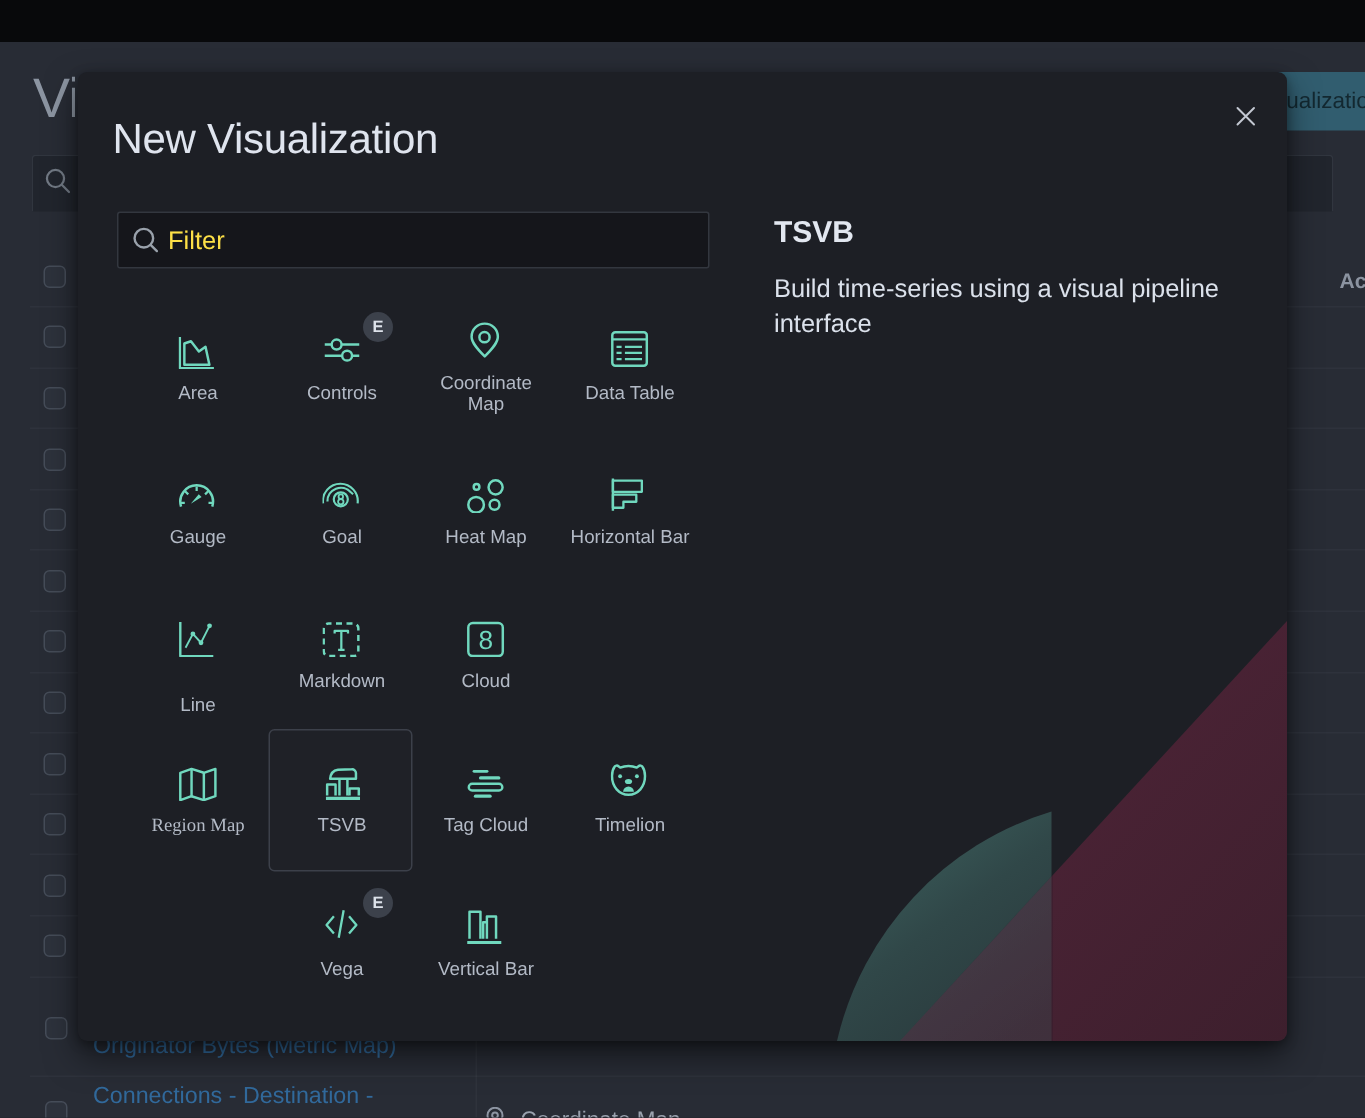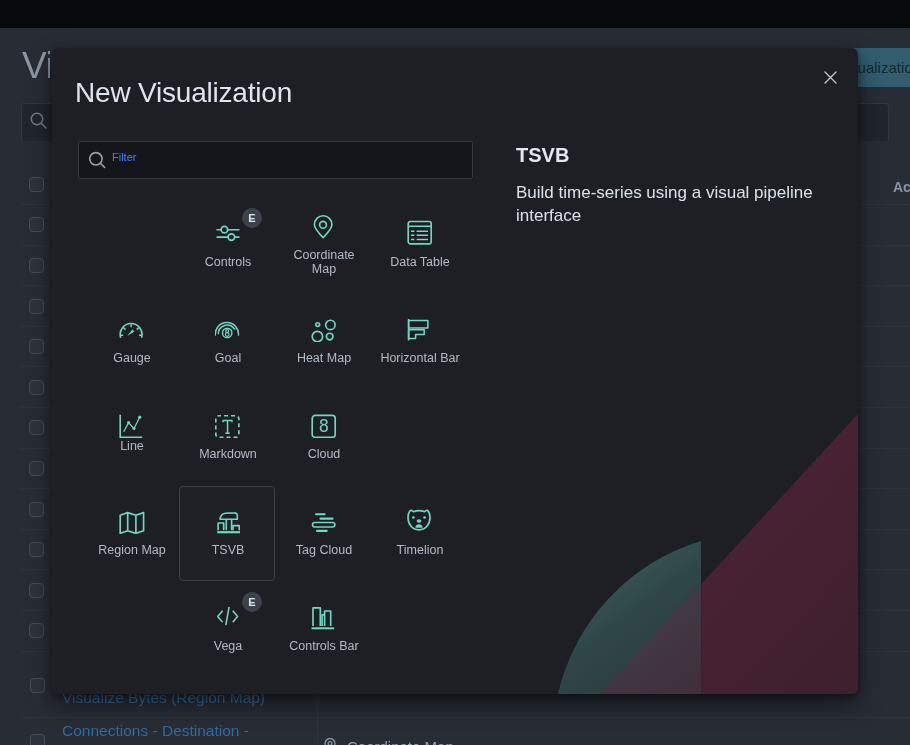--- a/index.html
+++ b/index.html
@@ -18,21 +18,21 @@
   #actihdr { left:893px; top:179px; font-size:14px; font-weight:bold; color:#8b93a0; }
   .blink { color:#31699b; font-size:15.5px; }
   #typecell { left:347px; top:738px; color:#99a1ad; font-size:15px; }
   #colline { left:317px; top:203px; width:1px; height:542px; background:rgba(255,255,255,0.035); }
 
   
   #modal { left:52px; top:48px; width:806px; height:646px; background:#1d1f25; border-radius:6px;
     box-shadow:0 10px 22px rgba(0,0,0,0.5), 0 2px 7px rgba(0,0,0,0.35); overflow:hidden; }
   #mtitle { left:23px; top:27px; font-size:28px; letter-spacing:-0.2px; line-height:36px; color:#dfe4ee; }
   #minput { left:26px; top:93px; width:395px; height:38px; background:#15161b; border:1px solid #33373f; border-radius:2px; }
-  #mplaceholder { left:60px; top:103px; font-size:11px; color:#3b82f6; }
+  #mplaceholder { left:60px; top:103px; font-size:17px; color:#fde047; }
   .tile { width:96px; height:96px; }
   .tlabel { position:absolute; top:56px; left:0; width:96px; text-align:center;
     font-size:12.5px; line-height:14px; color:#b3bac6; }
   .ticon { position:absolute; top:21px; left:35px; }
   #seltile { left:127px; top:438px; width:96px; height:95px; border:1px solid #3c404a; border-radius:4px; background:#1f2127; }
   .ebadge { width:20px; height:20px; border-radius:50%; background:#3c414b; color:#dde2ea;
     font-size:11px; font-weight:bold; text-align:center; line-height:20px; }
   #rpanel-h { left:464px; top:96px; font-size:20px; font-weight:bold; color:#e2e7f0; }
   #rpanel-d { left:464px; top:133px; width:320px; font-size:17px; line-height:23px; color:#dbe1eb; }
   #closex { left:772px; top:23px; }
@@ -71,21 +71,21 @@
     <div class="abs cbx" style="top:501.5px;"></div>
     <div class="abs cbx" style="top:542.1px;"></div>
     <div class="abs cbx" style="top:582.7px;"></div>
     <div class="abs cbx" style="top:623.3px;"></div>
     <div class="abs cbx" style="left:30px; top:678px;"></div>
     <div class="abs cbx" style="left:30px; top:734px;"></div>
     <div class="abs rowline" style="top:717px;"></div>
   </div>
   <div id="actihdr" class="abs">Acti</div>
   <div id="colline" class="abs"></div>
-  <div class="abs blink" style="left:62px; top:689px;">Visualize Bytes (Region Map)</div>
+  <div class="abs blink" style="left:62px; top:689px;">Originator Bytes (Metric Map)</div>
   <div class="abs blink" style="left:62px; top:722px;">Connections - Destination -</div>
   <div id="typecell" class="abs">Coordinate Map</div>
   <svg class="abs" style="left:324px; top:738px;" width="13" height="13" viewBox="0 0 13 13">
     <circle cx="6" cy="5.5" r="5" fill="none" stroke="#8d95a2" stroke-width="1.3"></circle>
     <circle cx="6" cy="5.5" r="1.9" fill="none" stroke="#8d95a2" stroke-width="1.3"></circle>
   </svg>
 
   <div id="modal" class="abs">
     <svg class="abs" style="left:0; top:0;" width="806" height="646" viewBox="0 0 806 646">
       <defs>
@@ -108,20 +108,27 @@
       <path d="M1,1 L12,12 M12,1 L1,12" stroke="#c3c8d2" stroke-width="1.3" stroke-linecap="round"></path>
     </svg>
     <div id="minput" class="abs"></div>
     <svg class="abs" style="left:36px; top:103px;" width="19" height="19" viewBox="0 0 19 19">
       <circle cx="7.9" cy="7.8" r="6.2" fill="none" stroke="#99a1ab" stroke-width="1.6"></circle>
       <path d="M12.4,12.3 L16.6,16.4" stroke="#99a1ab" stroke-width="1.6" stroke-linecap="round"></path>
     </svg>
     <div id="mplaceholder" class="abs">Filter</div>
     <div id="seltile" class="abs"></div>
     <div id="grid" class="abs" style="left:32px; top:151px; width:384px; height:480px;">
+      <div class="tile abs" style="left:0px; top:0px;">
+        <svg class="ticon" style="top:21px" width="26" height="26" viewBox="0 0 26 26">
+          <path d="M0.9,4.6 V25.4 H23.6" stroke="#70d8be" fill="none" stroke-width="1.6" stroke-linejoin="round"></path>
+          <path d="M3.9,23.2 V9 L8.3,7.5 L13.6,14.3 L18,11.2 L20.6,23.2 Z" stroke="#70d8be" fill="none" stroke-width="1.65" stroke-linejoin="round"></path>
+        </svg>
+        <div class="tlabel" style="top:56px">Area</div>
+      </div>
       <div class="tile abs" style="left:96px; top:0px;">
         <svg class="ticon" style="top:21px" width="26" height="26" viewBox="0 0 26 26">
           <path d="M1.5,9.7 H6 M12.8,9.7 H24.5 M1.5,17.1 H13 M19.8,17.1 H24.5" stroke="#70d8be" fill="none" stroke-width="1.65" stroke-linejoin="round"></path>
           <circle cx="9.4" cy="9.7" r="3.3" stroke="#70d8be" fill="none" stroke-width="1.65" stroke-linejoin="round"></circle>
           <circle cx="16.4" cy="17.1" r="3.3" stroke="#70d8be" fill="none" stroke-width="1.65" stroke-linejoin="round"></circle>
         </svg>
         <div class="tlabel" style="top:56px">Controls</div>
       </div>
       <div class="tile abs" style="left:192px; top:0px;">
         <svg class="ticon" style="top:14px" width="26" height="26" viewBox="0 0 26 26">
@@ -174,37 +181,37 @@
         <div class="tlabel" style="top:56px">Heat Map</div>
       </div>
       <div class="tile abs" style="left:0px; top:192px;">
         <svg class="ticon" style="top:21px" width="26" height="26" viewBox="0 0 26 26">
           <path d="M1.2,2.7 V25.4 H23.2" stroke="#70d8be" fill="none" stroke-width="1.6" stroke-linejoin="round"></path>
           <path d="M4.7,19.8 L9.6,10.6 L15,16.5 L20.7,5.2" stroke="#70d8be" fill="none" stroke-width="1.25" stroke-linejoin="round"></path>
           <circle cx="9.6" cy="10.6" r="1.6" fill="#70d8be"></circle>
           <circle cx="15" cy="16.5" r="1.6" fill="#70d8be"></circle>
           <circle cx="20.7" cy="5.2" r="1.6" fill="#70d8be"></circle>
         </svg>
-        <div class="tlabel" style="top:48px">Line</div>
+        <div class="tlabel" style="top:72px">Line</div>
       </div>
       <div class="tile abs" style="left:96px; top:192px;">
         <svg class="ticon" style="top:21px" width="26" height="26" viewBox="0 0 26 26">
           <rect x="0.8" y="3.7" width="23.1" height="21.7" rx="3.2" stroke="#70d8be" fill="none" stroke-width="1.65" stroke-linejoin="round" stroke-dasharray="4 3" stroke-dashoffset="2"></rect>
           <path d="M8.1,10.3 V8.5 H17 V10.3 M12.55,8.5 V21.2 M10.4,21.2 H14.7" stroke="#70d8be" fill="none" stroke-width="1.5" stroke-linejoin="round"></path>
         </svg>
         <div class="tlabel" style="top:56px">Markdown</div>
       </div>
       <div class="tile abs" style="left:192px; top:192px;">
         <svg class="ticon" style="top:21px" width="26" height="26" viewBox="0 0 26 26">
           <rect x="1.2" y="3.4" width="23" height="22" rx="3" stroke="#70d8be" fill="none" stroke-width="1.65" stroke-linejoin="round"></rect>
           <text x="12.8" y="20.4" text-anchor="middle" font-size="17.5" fill="#70d8be">8</text>
         </svg>
         <div class="tlabel" style="top:56px">Cloud</div>
       </div>
-      <div class="tile abs" style="left:0px; top:288px;">
+      <div class="tile abs" style="left:0px; top:288px;font-family:Liberation Serif, serif;">
         <svg class="ticon" style="top:21px" width="26" height="26" viewBox="0 0 26 26">
           <path d="M1.2,7.2 L8.7,4.6 L16.9,7.2 L24.6,4.6 L24.6,22.8 L16.9,25.4 L8.7,22.8 L1.2,25.4 Z" stroke="#70d8be" fill="none" stroke-width="1.65" stroke-linejoin="round"></path>
           <path d="M8.7,4.6 V22.8 M16.9,7.2 V25.4" stroke="#70d8be" fill="none" stroke-width="1.65" stroke-linejoin="round"></path>
         </svg>
         <div class="tlabel" style="top:56px">Region Map</div>
       </div>
       <div class="tile abs" style="left:96px; top:288px;">
         <svg class="ticon" style="top:21px" width="26" height="26" viewBox="0 0 26 26">
           <path d="M5.1,11.2 C5.4,8 7.3,5.6 10.3,5.2 L19.5,4.9 C21,4.8 22.3,5.9 22.3,7.4 L22.3,11.2 Z" stroke="#70d8be" fill="none" stroke-width="1.65" stroke-linejoin="round"></path>
           <path d="M11.3,11.2 V22.3 M16.6,11.2 V22.3" stroke="#70d8be" fill="none" stroke-width="1.65" stroke-linejoin="round"></path>
@@ -238,20 +245,20 @@
           <path d="M7.6,6.8 L2.7,12.6 L7.6,18.3 M17.7,6.8 L22.6,12.6 L17.7,18.3 M14.1,2.8 L10.8,21.2" stroke="#70d8be" fill="none" stroke-width="1.55" stroke-linejoin="round"></path>
         </svg>
         <div class="tlabel" style="top:56px">Vega</div>
       </div>
       <div class="tile abs" style="left:192px; top:384px;">
         <svg class="ticon" style="top:21px" width="26" height="26" viewBox="0 0 26 26">
           <path d="M2,21.9 V3.9 H9.3 V21.9" stroke="#70d8be" fill="none" stroke-width="1.65" stroke-linejoin="round"></path>
           <path d="M11.1,21.9 V10.8 H13.6 M13.6,21.9 V7 H19.7 V21.9" stroke="#70d8be" fill="none" stroke-width="1.65" stroke-linejoin="round"></path>
           <path d="M0.5,24.3 H23.2" stroke="#70d8be" fill="none" stroke-width="2" stroke-linejoin="round"></path>
         </svg>
-        <div class="tlabel" style="top:56px">Controls Bar</div>
+        <div class="tlabel" style="top:56px">Vertical Bar</div>
       </div>
     </div>
     <div class="abs ebadge" style="left:190px; top:160px;">E</div>
     <div class="abs ebadge" style="left:190px; top:544px;">E</div>
     <div id="rpanel-h" class="abs">TSVB</div>
     <div id="rpanel-d" class="abs">Build time-series using a visual pipeline interface</div>
   </div>
 
 </body></html>

